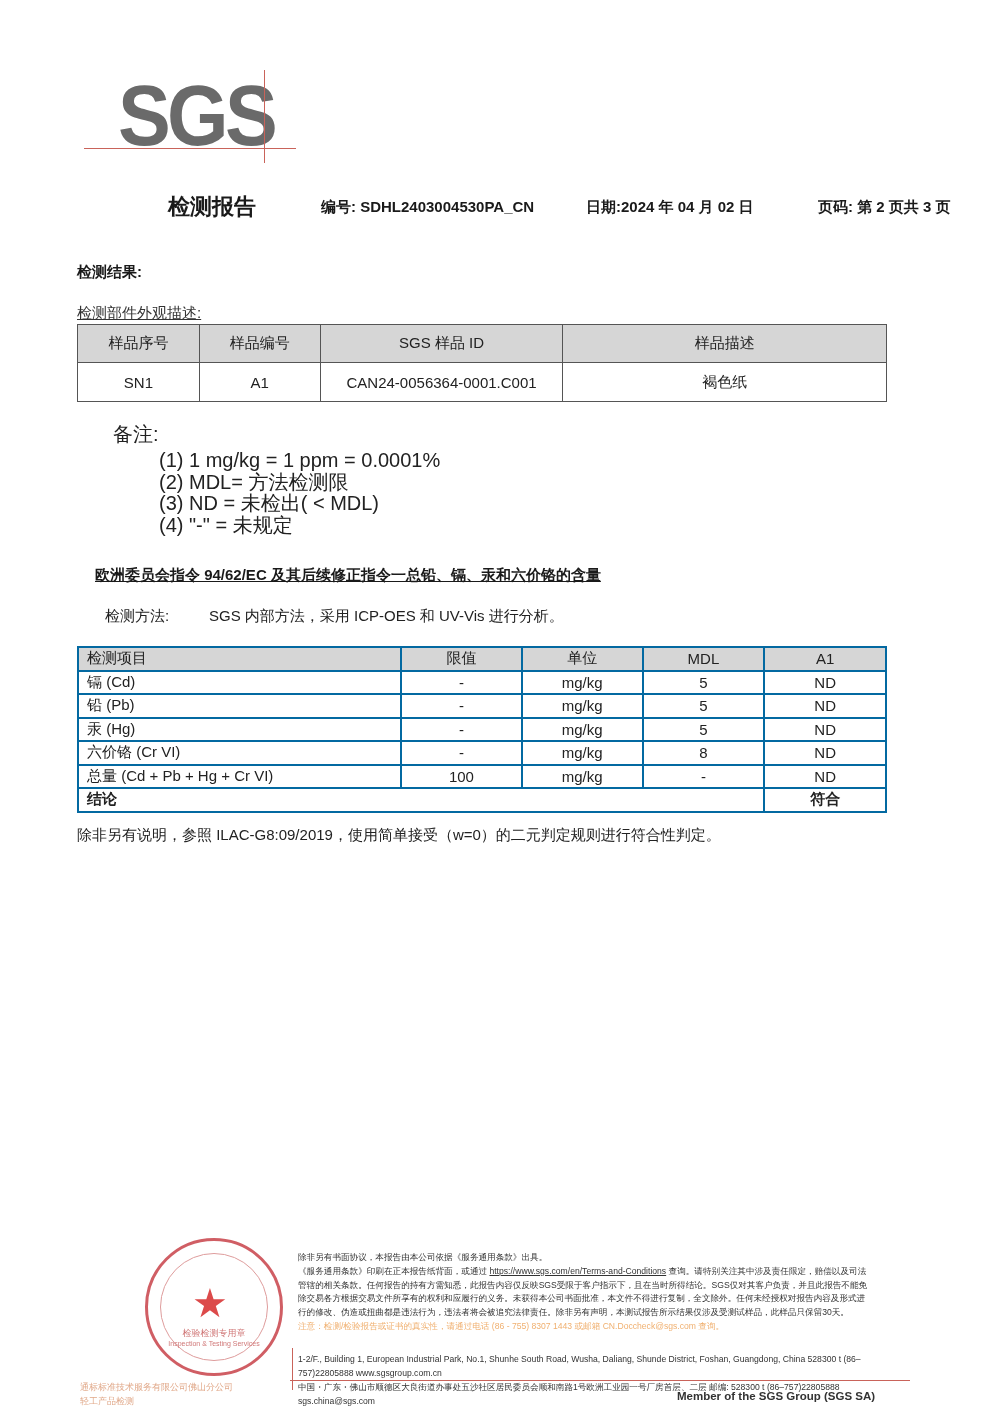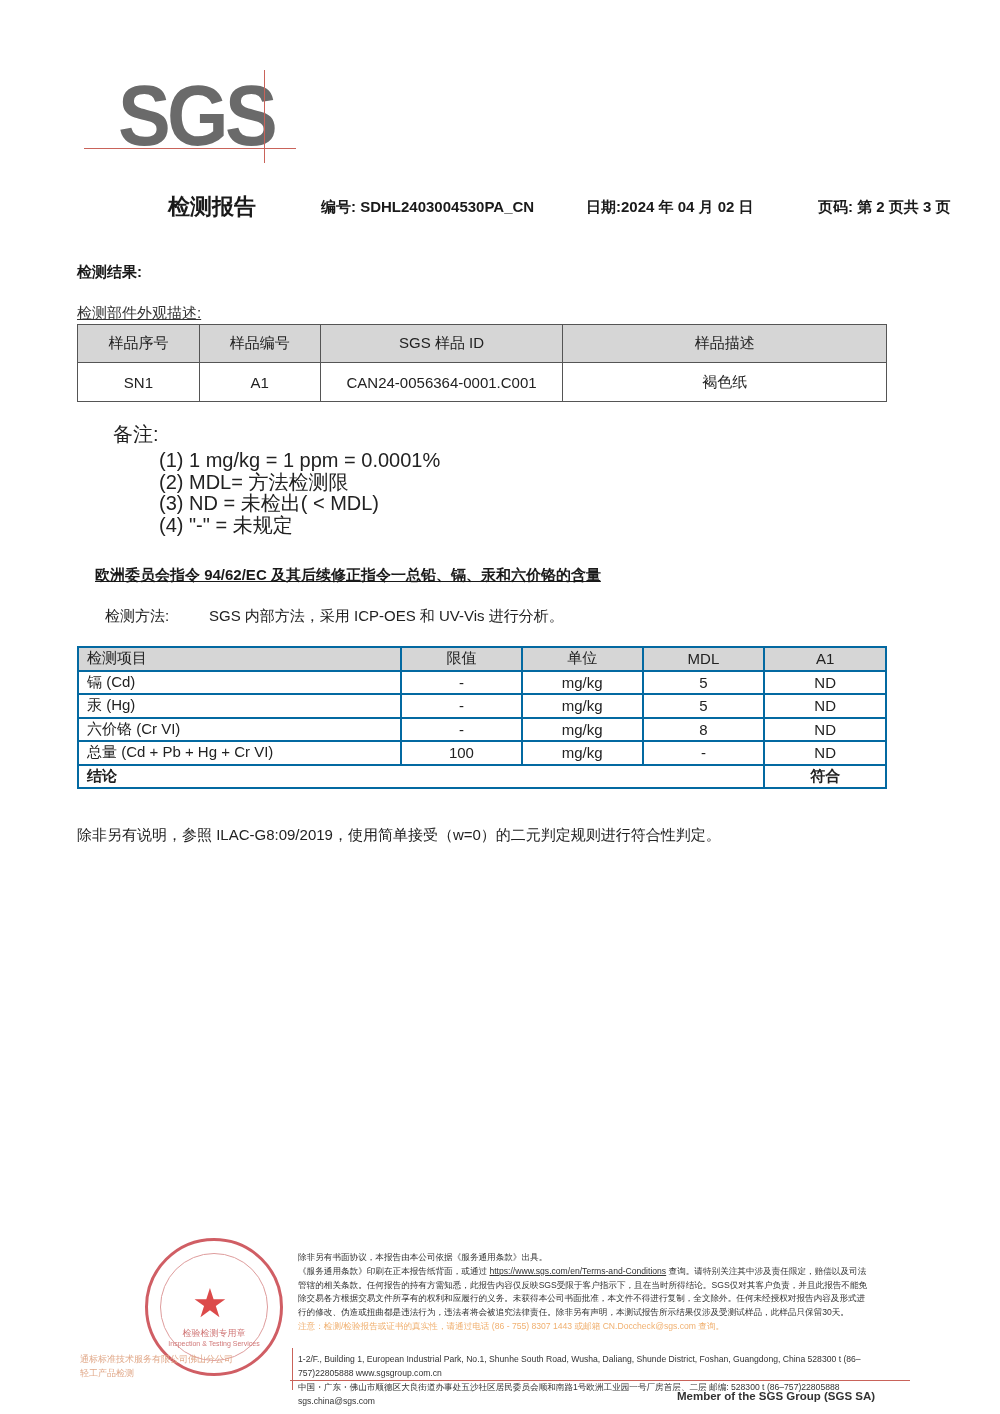--- a/index.html
+++ b/index.html
@@ -50,21 +50,21 @@
   .rule-text { left: 77px; top: 826px; font-size: 15px; color: #222; }
 
   
   .stamp { left: 145px; top: 1238px; width: 138px; height: 138px; border-radius: 50%;
            border: 3px solid #c8424a; box-sizing: border-box; opacity: 0.85; }
   .stamp .inner { position: absolute; left: 12px; top: 12px; right: 12px; bottom: 12px;
                   border-radius: 50%; border: 1px solid #d88a8a; }
   .stamp .star { position: absolute; left: 44px; top: 42px; font-size: 40px; color: #d62b2b; line-height: 40px; }
   .stamp .cn { position: absolute; left: 0; width: 100%; top: 86px; text-align: center; font-size: 9px; color: #c86060; }
   .stamp .en { position: absolute; left: 0; width: 100%; top: 99px; text-align: center; font-size: 7px; color: #c86060; }
-  .stamp-side { left: 80px; top: 1352px; font-size: 9px; color: #e1a98a; line-height: 14px; }
+  .stamp-side { left: 80px; top: 1380px; font-size: 9px; color: #e1a98a; line-height: 14px; }
 
   .legal { left: 298px; top: 1251px; width: 570px; font-size: 8.6px; line-height: 13.8px; color: #333; }
   .legal .url { text-decoration: underline; }
   .legal .notice { color: #f0b070; }
   .addr { left: 298px; top: 1352px; width: 580px; font-size: 8.6px; line-height: 14px; color: #333; }
   .addr-line { left: 290px; top: 1380px; width: 620px; height: 1px; background: #c9635a; }
   .addr-vline { left: 292px; top: 1348px; width: 1px; height: 42px; background: #c9635a; }
   .member { left: 677px; top: 1390px; font-size: 11.5px; font-weight: bold; color: #333; }
 </style>
 </head>
@@ -139,20 +139,27 @@
     <th>A1</th>
   </tr>
   <tr>
     <td>镉 (Cd)</td>
     <td>-</td>
     <td>mg/kg</td>
     <td>5</td>
     <td>ND</td>
   </tr>
   <tr>
+    <td>铅 (Pb)</td>
+    <td>-</td>
+    <td>mg/kg</td>
+    <td>5</td>
+    <td>ND</td>
+  </tr>
+  <tr>
     <td>汞 (Hg)</td>
     <td>-</td>
     <td>mg/kg</td>
     <td>5</td>
     <td>ND</td>
   </tr>
   <tr>
     <td>六价铬 (Cr VI)</td>
     <td>-</td>
     <td>mg/kg</td>

